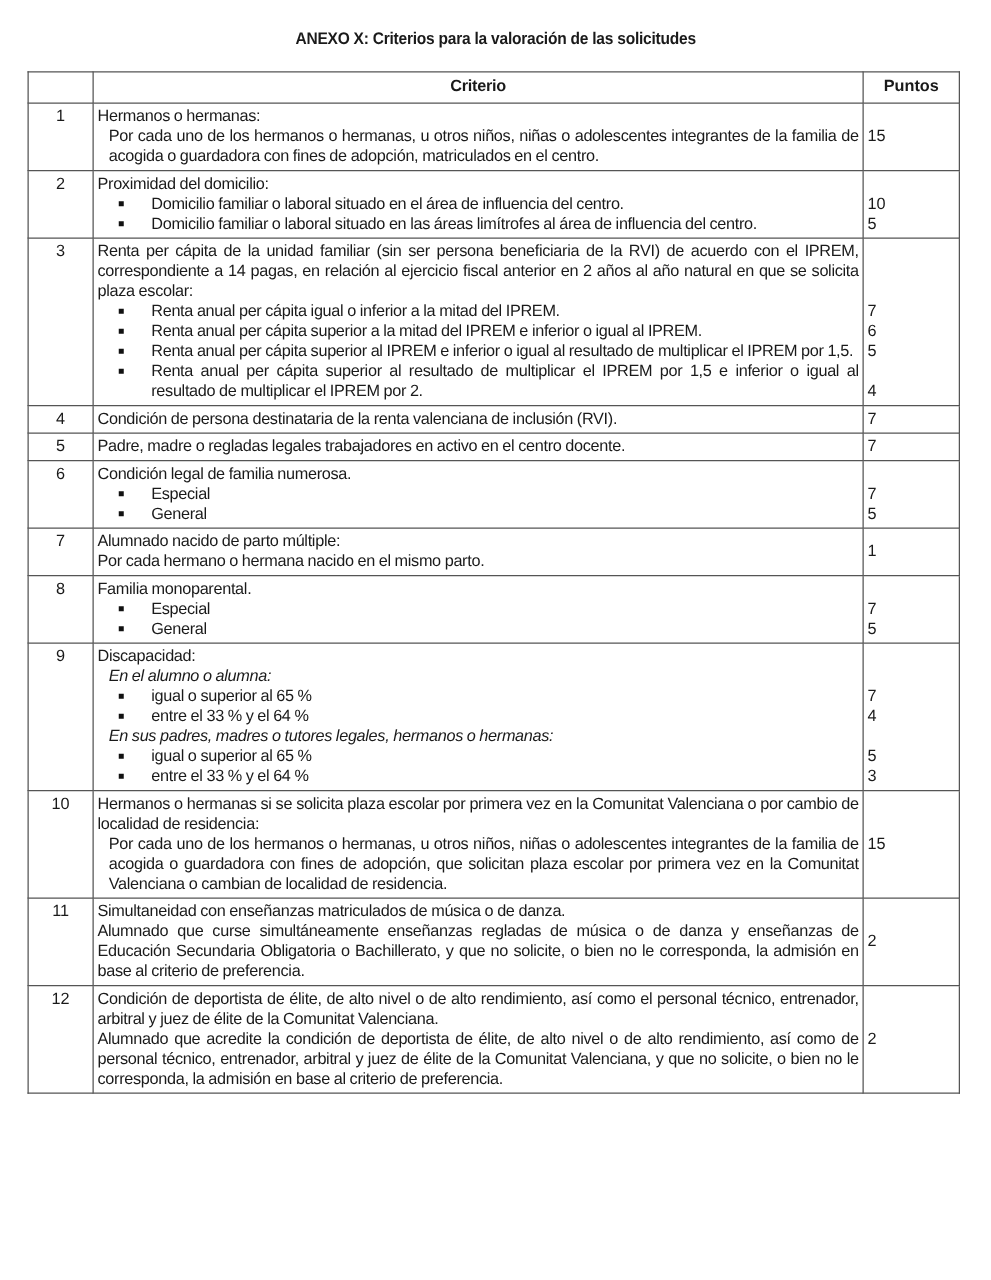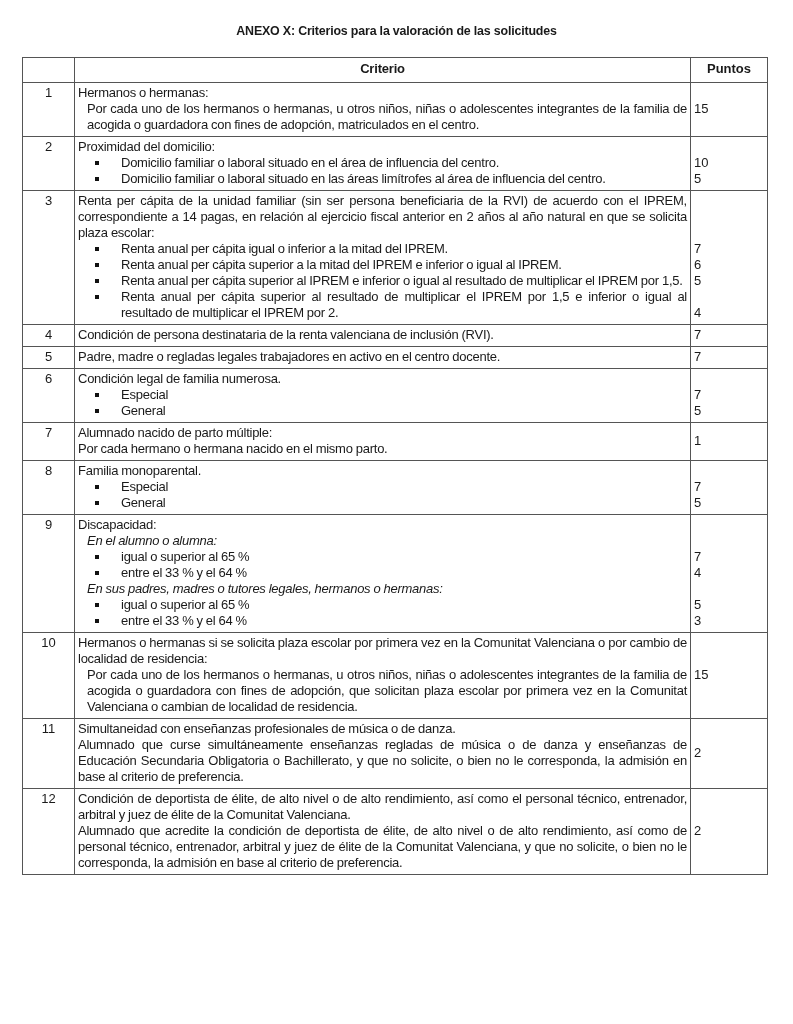--- a/index.html
+++ b/index.html
@@ -183,21 +183,21 @@
       <td class="txt">
         <div>Hermanos o hermanas si se solicita plaza escolar por primera vez en la Comunitat Valenciana o por cambio de localidad de residencia:</div>
         <div class="indent">Por cada uno de los hermanos o hermanas, u otros niños, niñas o adolescentes integrantes de la familia de acogida o guardadora con fines de adopción, que solicitan plaza escolar por primera vez en la Comunitat Valenciana o cambian de localidad de residencia.</div>
       </td>
       <td class="pts mid">15</td>
     </tr>
 
     <tr>
       <td class="num">11</td>
       <td class="txt">
-        <div>Simultaneidad con enseñanzas profesionales de música o de danza.</div>
+        <div>Simultaneidad con enseñanzas matriculados de música o de danza.</div>
         <div>Alumnado que curse simultáneamente enseñanzas regladas de música o de danza y enseñanzas de Educación Secundaria Obligatoria o Bachillerato, y que no solicite, o bien no le corresponda, la admisión en base al criterio de preferencia.</div>
       </td>
       <td class="pts mid">2</td>
     </tr>
 
     <tr>
       <td class="num">12</td>
       <td class="txt">
         <div>Condición de deportista de élite, de alto nivel o de alto rendimiento, así como el personal técnico, entrenador, arbitral y juez de élite de la Comunitat Valenciana.</div>
         <div>Alumnado que acredite la condición de deportista de élite, de alto nivel o de alto rendimiento, así como de personal técnico, entrenador, arbitral y juez de élite de la Comunitat Valenciana, y que no solicite, o bien no le corresponda, la admisión en base al criterio de preferencia.</div>

